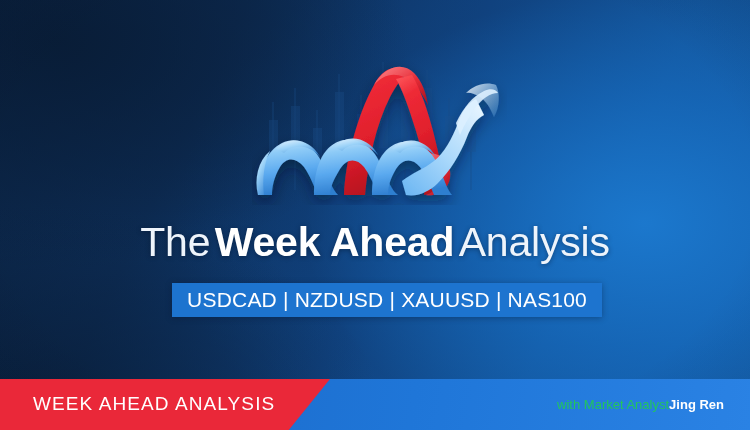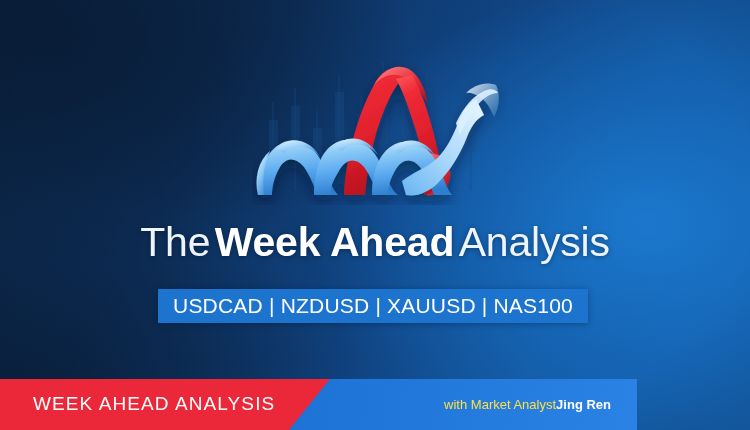--- a/index.html
+++ b/index.html
@@ -99,23 +99,23 @@
     letter-spacing: -0.2px;
     text-shadow: 0 1px 5px rgba(3,16,36,0.45);
   }
   .title-light { font-weight: 300; color: #eef4fb; }
   .title-bold  { font-weight: 700; color: #ffffff; }
 
   
   .instruments-wrap {
     position: absolute;
     left: 0;
-    top: 289px;
-    width: 746px;
-    text-align: center;
+    top: 283px;
+    width: 602px;
+    text-align: right;
   }
   .instruments-bar {
     display: inline-block;
     background: #1d74cf;
     padding: 4px 15px 5px 15px;
     box-shadow: 0 1px 6px rgba(4,18,40,0.35);
   }
   .instruments-text {
     font-size: 21px;
     line-height: 25px;
@@ -123,21 +123,21 @@
     color: #ffffff;
     letter-spacing: 0.2px;
     white-space: nowrap;
   }
 
   
   .footer {
     position: absolute;
     left: 0;
     top: 379px;
-    width: 637px;
+    width: 750px;
     height: 51px;
   }
   .footer-blue {
     position: absolute;
     inset: 0;
     background: linear-gradient(100deg, #1a66c4 0%, #1f76d8 55%, #2a82e4 100%);
   }
   .footer-red {
     position: absolute;
     left: 0;
@@ -160,21 +160,21 @@
   }
   .footer-analyst {
     position: absolute;
     right: 26px;
     top: 16px;
     font-size: 13px;
     line-height: 19px;
     white-space: nowrap;
   }
   .analyst-prefix {
-    color: #fde047;
+    color: #22c55e;
     font-weight: 400;
   }
   .analyst-name {
     color: #ffffff;
     font-weight: 700;
     margin-left: 0;
   }
 </style>
 </head>
 <body>

